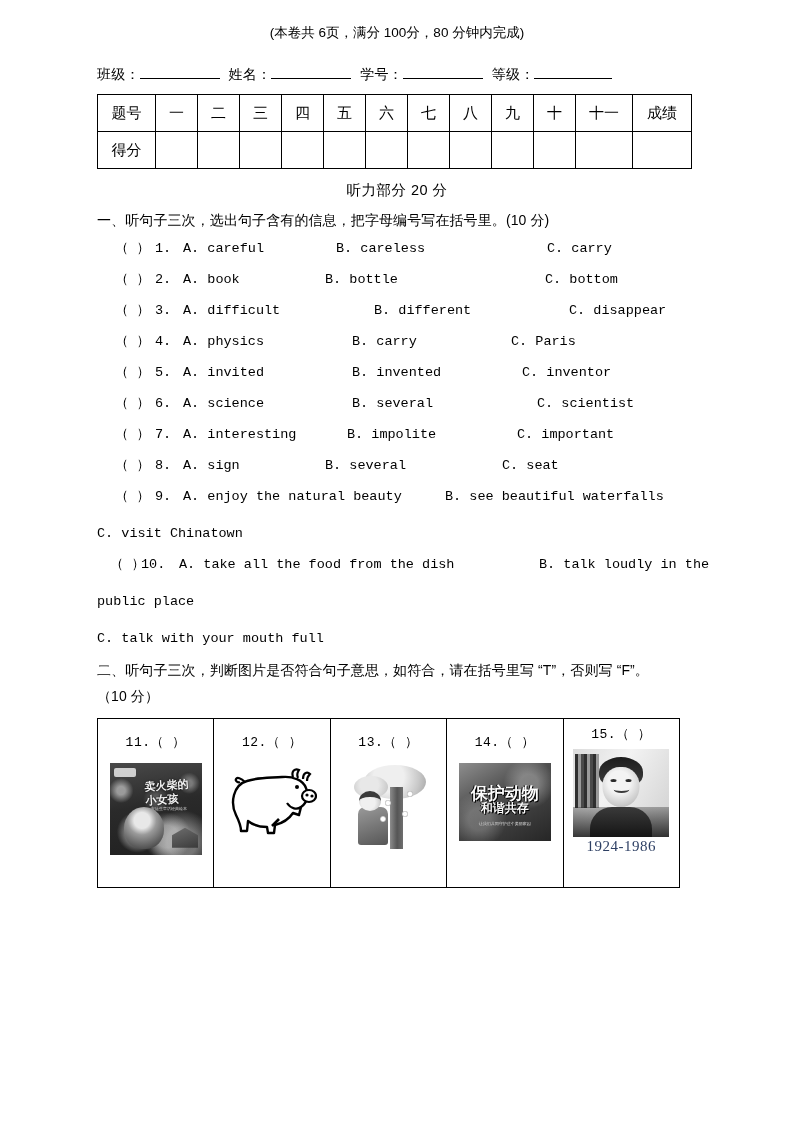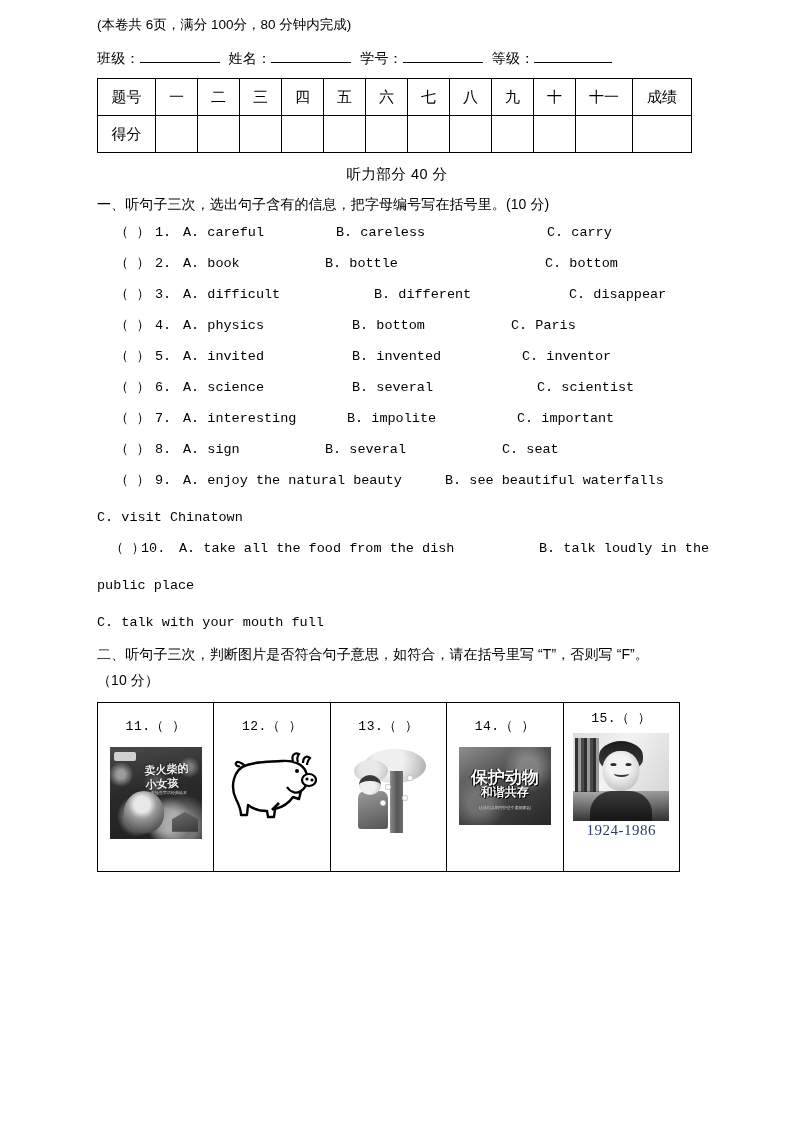--- a/index.html
+++ b/index.html
@@ -34,22 +34,23 @@
     line-height: 42px;
     text-align: justify;
     text-align-last: center;
     letter-spacing: 0px;
     width: 600px;
   }
   .title-line1 { display: block; text-align: left; white-space: nowrap; }
   .title-line2 { display: block; text-align: center; }
 
   .subtitle {
-    margin: 0;
+    margin: 8px;
     padding-top: 14px;
+    text-align: center;
     font-size: 13.5px;
     font-family: "Liberation Sans", "DejaVu Sans", sans-serif;
     line-height: 22px;
   }
 
   
   .info-line {
     margin: 0;
     padding-top: 10px;
     font-size: 14px;
@@ -411,21 +412,21 @@
         <td class="col-num"></td>
         <td class="col-num"></td>
         <td class="col-num"></td>
         <td class="col-num"></td>
         <td class="col-num-wide"></td>
         <td class="col-total"></td>
       </tr>
     </tbody>
   </table>
 
-  <p class="listening-head">听力部分 40 分</p>
+  <p class="listening-head">听力部分 20 分</p>
 
   <p class="sect-title">一、听句子三次，选出句子含有的信息，把字母编号写在括号里。(10 分)</p>
 
   <div class="q-list">
 
     <div class="q-row">
       <span class="paren">（    ）</span>
       <span class="qnum">1.</span>
       <span class="opt" style="left:86px">A. careful</span>
       <span class="opt" style="left:239px">B. careless</span>
@@ -445,21 +446,21 @@
       <span class="qnum">3.</span>
       <span class="opt" style="left:86px">A. difficult</span>
       <span class="opt" style="left:277px">B. different</span>
       <span class="opt" style="left:472px">C. disappear</span>
     </div>
 
     <div class="q-row">
       <span class="paren">（    ）</span>
       <span class="qnum">4.</span>
       <span class="opt" style="left:86px">A. physics</span>
-      <span class="opt" style="left:255px">B. bottom</span>
+      <span class="opt" style="left:255px">B. carry</span>
       <span class="opt" style="left:414px">C. Paris</span>
     </div>
 
     <div class="q-row">
       <span class="paren">（    ）</span>
       <span class="qnum">5.</span>
       <span class="opt" style="left:86px">A. invited</span>
       <span class="opt" style="left:255px">B. invented</span>
       <span class="opt" style="left:425px">C. inventor</span>
     </div>

